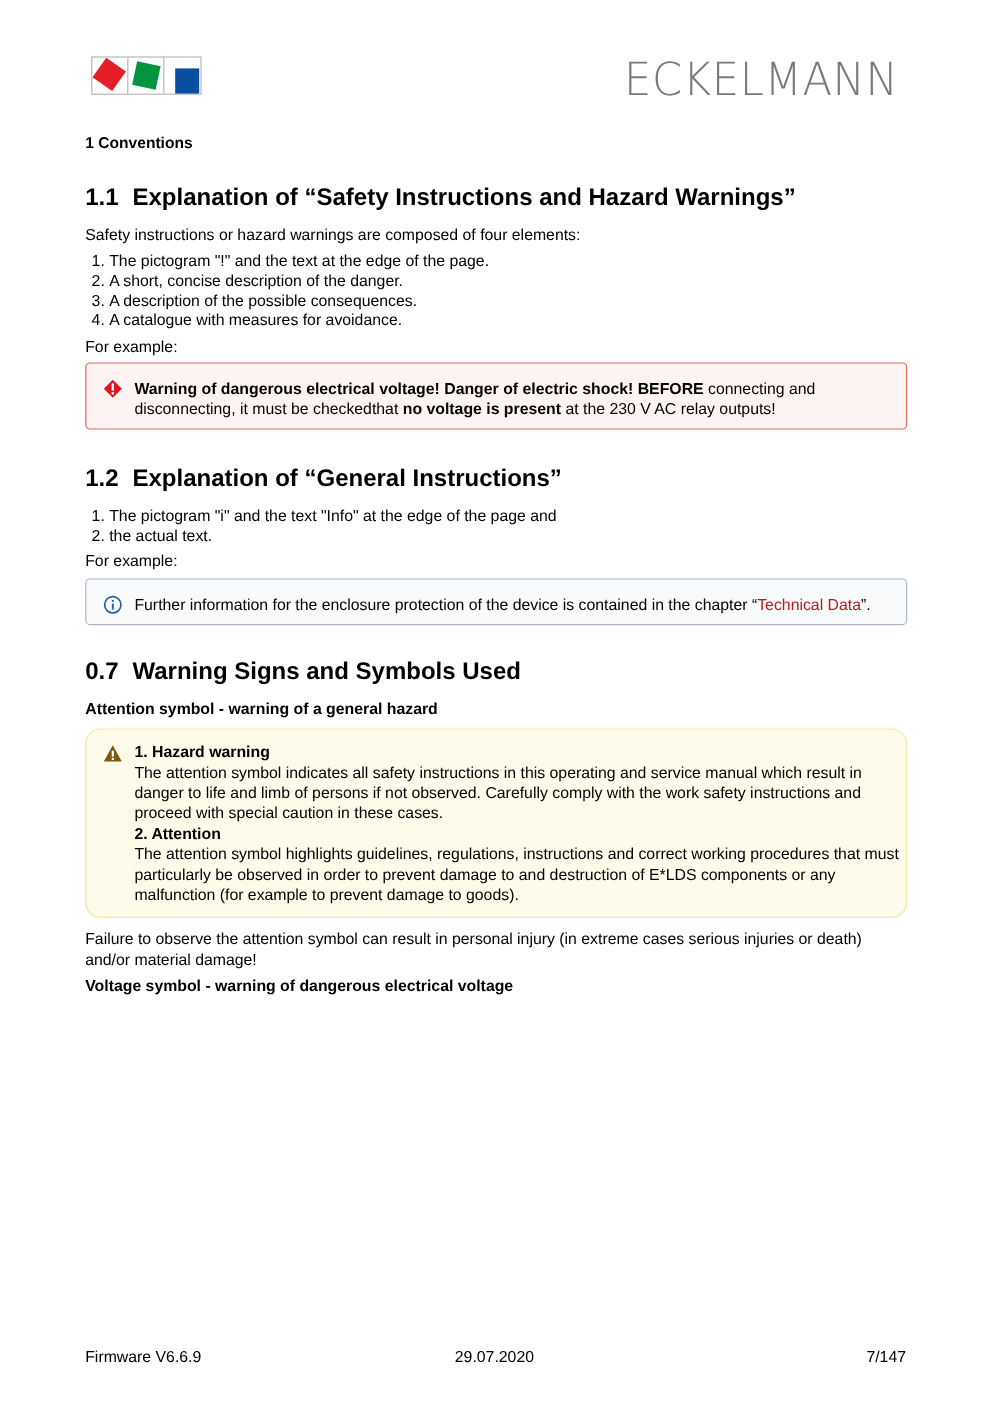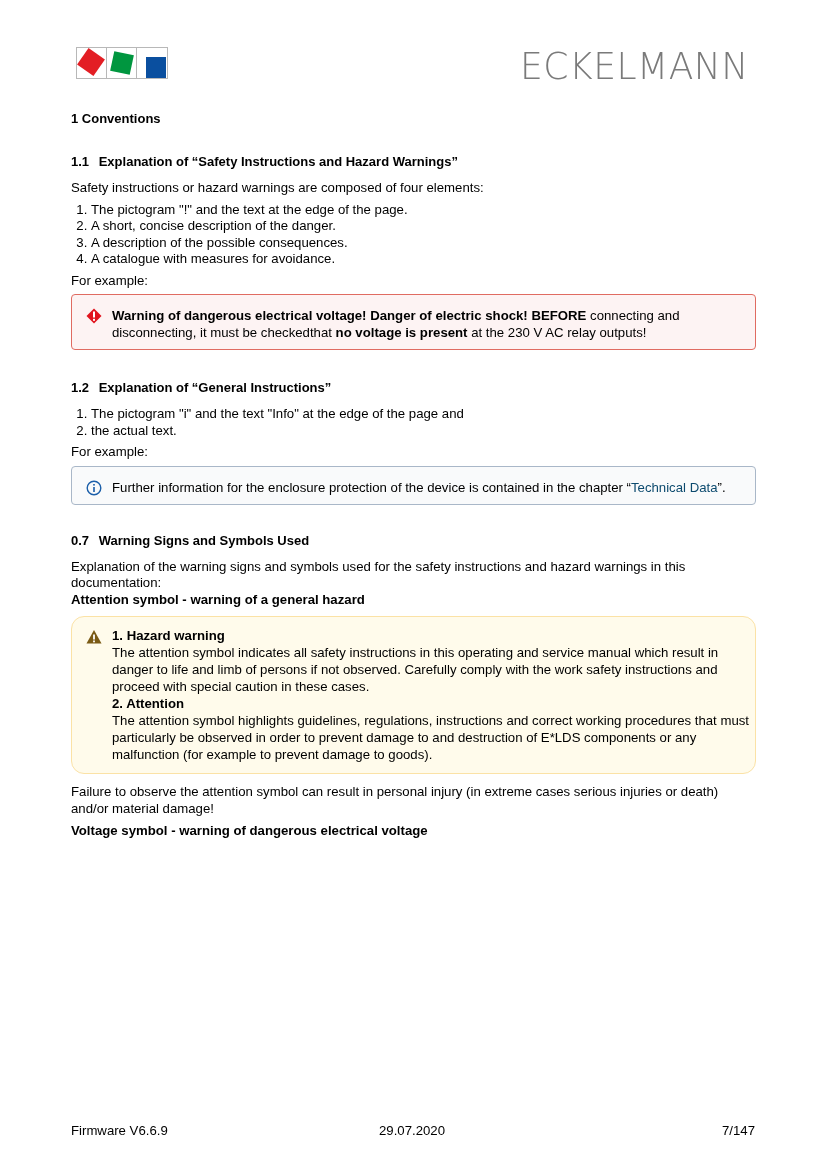--- a/index.html
+++ b/index.html
@@ -9,31 +9,31 @@
           border: 1px solid #b8b8b8; display: flex; }
   .logo .cell { width: 30px; height: 30px; position: relative; border-right: 1px solid #b8b8b8; box-sizing: border-box; }
   .logo .cell:last-child { border-right: none; }
   .sq-red { position: absolute; left: 4px; top: 4px; width: 20px; height: 20px; background: #e31e24; transform: rotate(35deg); }
   .sq-green { position: absolute; left: 5px; top: 5px; width: 20px; height: 20px; background: #00963f; transform: rotate(12deg); }
   .sq-blue { position: absolute; left: 9px; top: 9px; width: 20px; height: 21px; background: #0a4f9f; }
   .brand { position: absolute; right: 78px; top: 44px; font-size: 38px; color: #7a7a7a;
            font-weight: 300; letter-spacing: 0.5px; font-family: "DejaVu Sans", sans-serif; transform: scaleX(0.95); transform-origin: right; }
   .content { position: absolute; left: 71px; top: 111px; width: 685px; }
   h1 { font-size: 13px; font-weight: bold; margin: 0 0 28px 0; }
-  h2 { font-size: 13px; font-weight: bold; margin: 0 0 11px 0; }
+  h2 { font-size: 20px; font-weight: bold; margin: 0 0 11px 0; }
   h2 .num { margin-right: 6px; }
   p { margin: 0 0 5px 0; line-height: 16.5px; }
   ol { margin: 0 0 5px 0; padding-left: 20px; line-height: 16.5px; }
   ol li { padding-left: 0px; }
   .callout { border-radius: 4px; padding: 12px 4px 8px 40px; position: relative; line-height: 17px; margin: 4px 0 0 0; }
   .callout .icon { position: absolute; left: 14px; top: 13px; width: 16px; height: 16px; }
   .danger { background: #fdf3f3; border: 1.5px solid #e06b61; }
   .info { background: #f9fafb; border: 1.5px solid #a9b7c8; }
   .warn { background: #fffbeb; border: 1.5px solid #fbe2a6; padding-top: 10px; padding-bottom: 10px; }
-  .link { color: #0c4a6e; }
+  .link { color: #b91c1c; }
   .footer { position: absolute; top: 1123px; left: 71px; width: 684px; font-size: 13.2px; }
   .footer .l { position: absolute; left: 0; }
   .footer .c { position: absolute; left: 308px; }
   .footer .r { position: absolute; right: 0; }
   .b { font-weight: bold; }
 </style>
 </head>
 <body>
 
 <div class="logo">
@@ -79,21 +79,20 @@
   <div class="callout info" style="margin-bottom:28px;">
     <svg class="icon" viewBox="0 0 16 16">
       <circle cx="8" cy="8" r="6.8" fill="none" stroke="#1b5ea9" stroke-width="1.4"></circle>
       <rect x="7.2" y="7" width="1.6" height="5" fill="#1b5ea9"></rect>
       <rect x="7.2" y="4" width="1.6" height="1.6" fill="#1b5ea9"></rect>
     </svg>
     <span>Further information for the enclosure protection of the device is contained in the chapter “</span><span class="link">Technical Data</span><span>”.</span>
   </div>
 
   <h2><span class="num">0.7</span> <span>Warning Signs and Symbols Used</span></h2>
-  <p style="margin-bottom:0;">Explanation of the warning signs and symbols used for the safety instructions and hazard warnings in this documentation:</p>
   <p class="b" style="margin-bottom:8px;">Attention symbol - warning of a general hazard</p>
   <div class="callout warn" style="margin-bottom:10px;border-radius:13px;">
     <svg class="icon" viewBox="0 0 16 16" style="top:12px;">
       <path d="M8 1 L15.5 14.5 L0.5 14.5 Z" fill="#7a5a14"></path>
       <rect x="7.1" y="5.5" width="1.8" height="5" fill="#fff"></rect>
       <rect x="7.1" y="11.5" width="1.8" height="1.8" fill="#fff"></rect>
     </svg>
     <div class="b">1. Hazard warning</div>
     <div>The attention symbol indicates all safety instructions in this operating and service manual which result in danger to life and limb of persons if not observed. Carefully comply with the work safety instructions and proceed with special caution in these cases.</div>
     <div class="b">2. Attention</div>

